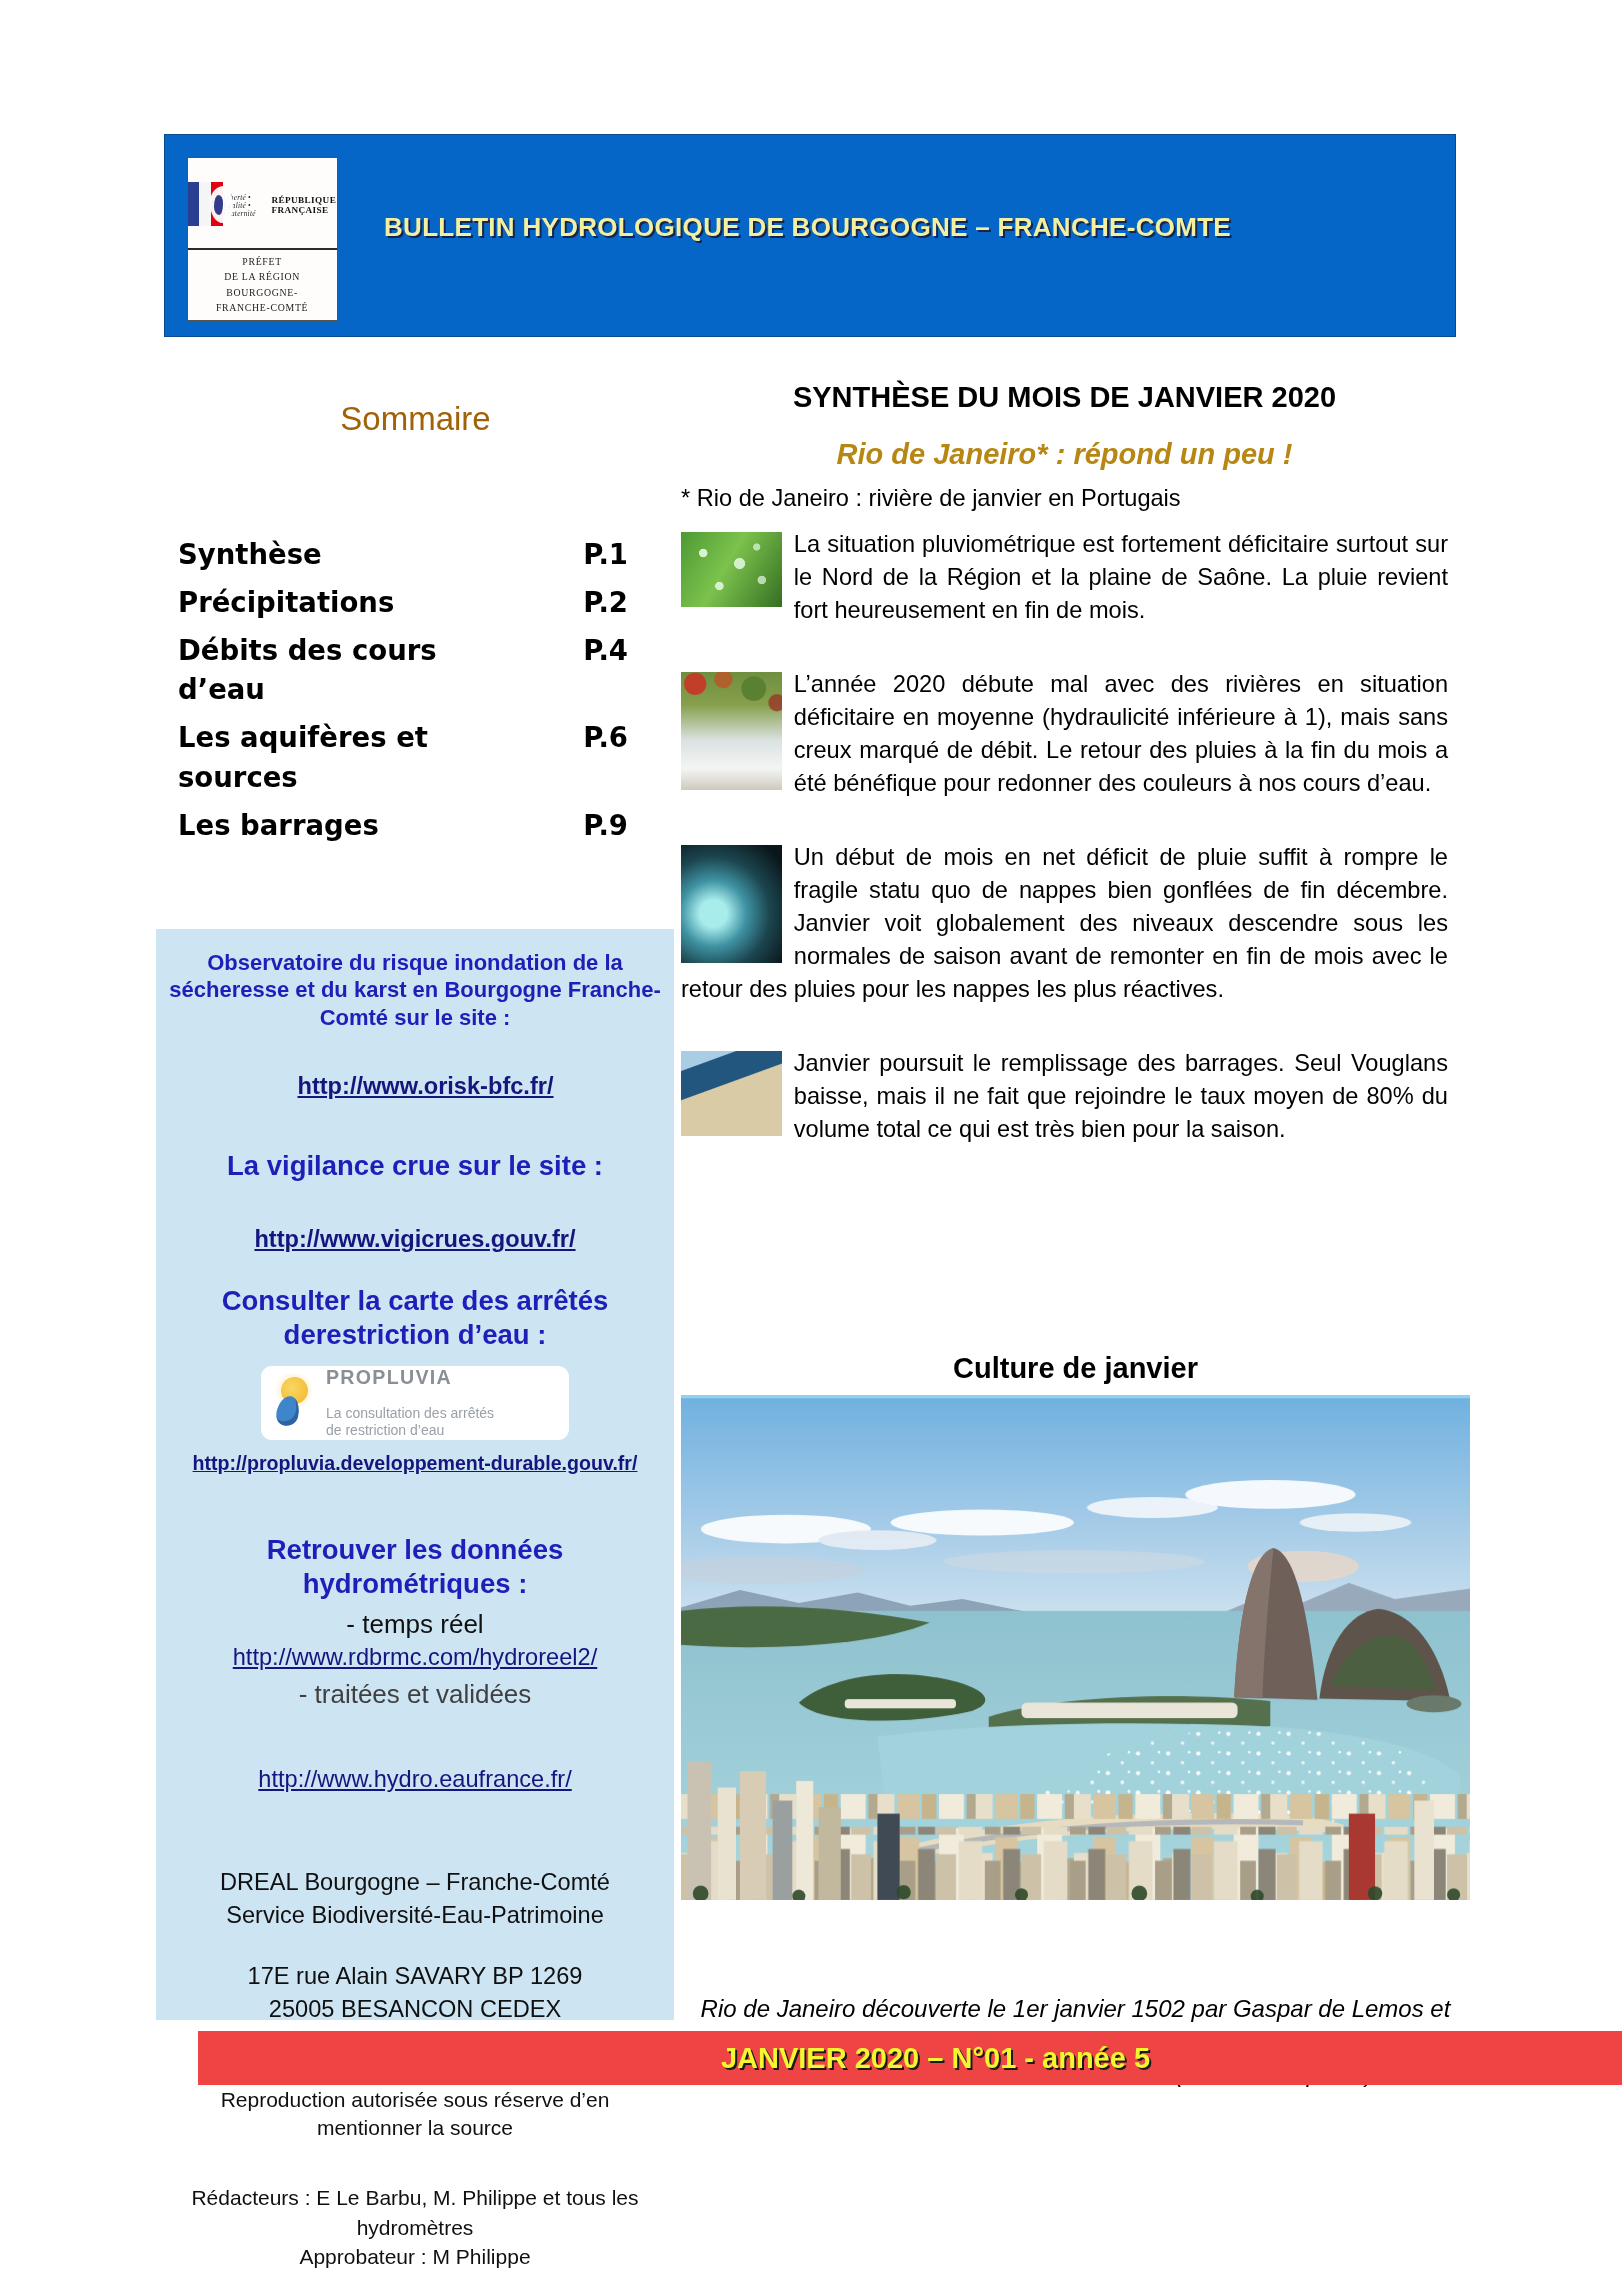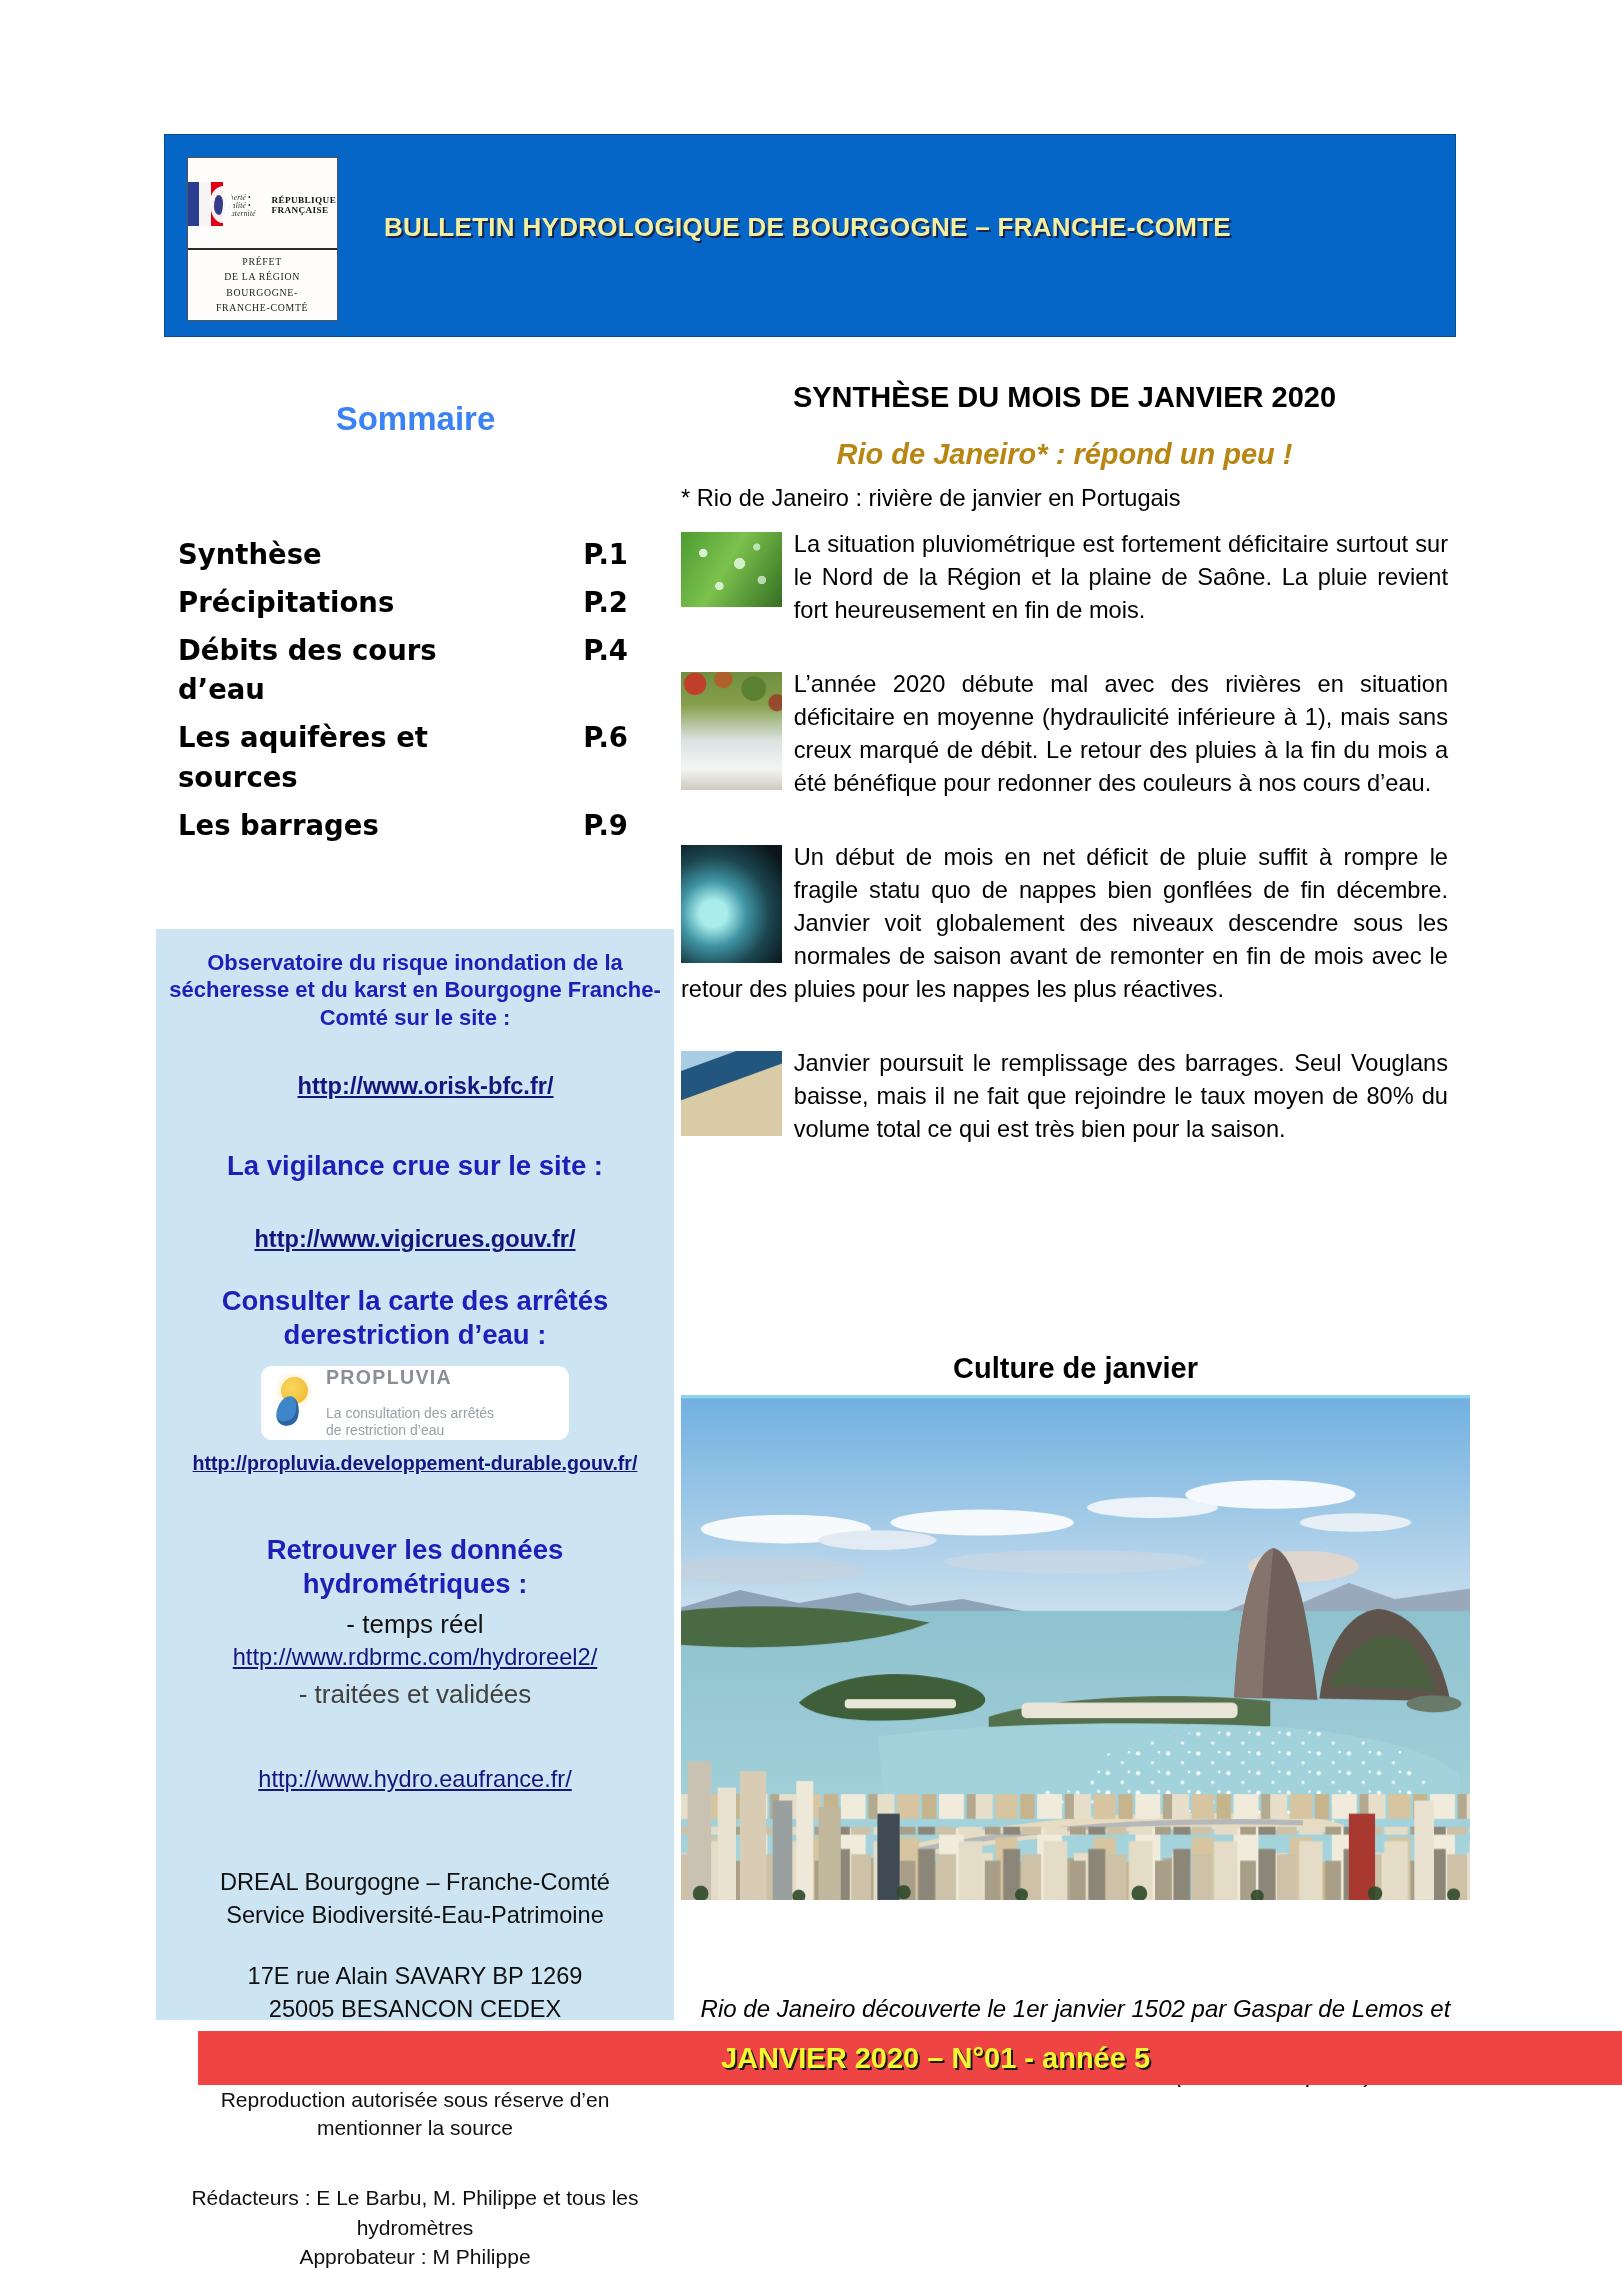--- a/index.html
+++ b/index.html
@@ -25,21 +25,21 @@
   .motto{font-size:7.2px;font-style:italic;color:#222;margin-top:3.3px;letter-spacing:0.3px;}
   .republic{font-size:9.2px;font-weight:bold;letter-spacing:0.4px;color:#111;margin-top:1.3px;}
   .logo-bottom{flex:1;display:flex;flex-direction:column;align-items:center;justify-content:center;
                font-size:9.8px;letter-spacing:0.7px;color:#1c1c1c;line-height:1.55;text-align:center;}
   .header-title{position:absolute;left:219px;top:77px;font-size:26px;font-weight:bold;
                 color:#f2f0a0;letter-spacing:0.3px;text-shadow:2px 2px 0 rgba(25,25,60,.85);
                 white-space:nowrap;}
 
   
   .sommaire-title{position:absolute;left:157px;top:400px;width:517px;text-align:center;
-                  font-size:33px;font-weight:bold;color:#3b82f6;}
+                  font-size:33px;font-weight:normal;color:#a16207;}
   .toc{position:absolute;left:178px;top:535px;width:450px;font-family:"DejaVu Sans",sans-serif;}
   .toc-row{display:flex;justify-content:space-between;align-items:flex-start;margin-bottom:7.9px;}
   .toc-label{font-size:27.5px;font-weight:bold;line-height:1.45;max-width:314px;}
   .toc-page{font-size:27.5px;font-weight:bold;line-height:1.45;white-space:nowrap;}
 
   
   .info-box{position:absolute;left:156px;top:929px;width:518px;height:1091px;background:#cde4f2;
             text-align:center;box-sizing:border-box;}
   .obs{padding:19.6px 10.5px 0;font-size:22px;font-weight:bold;color:#1e1eb8;line-height:1.25;}
   .lnk{display:block;color:#15157e;font-weight:bold;text-decoration:underline;}

